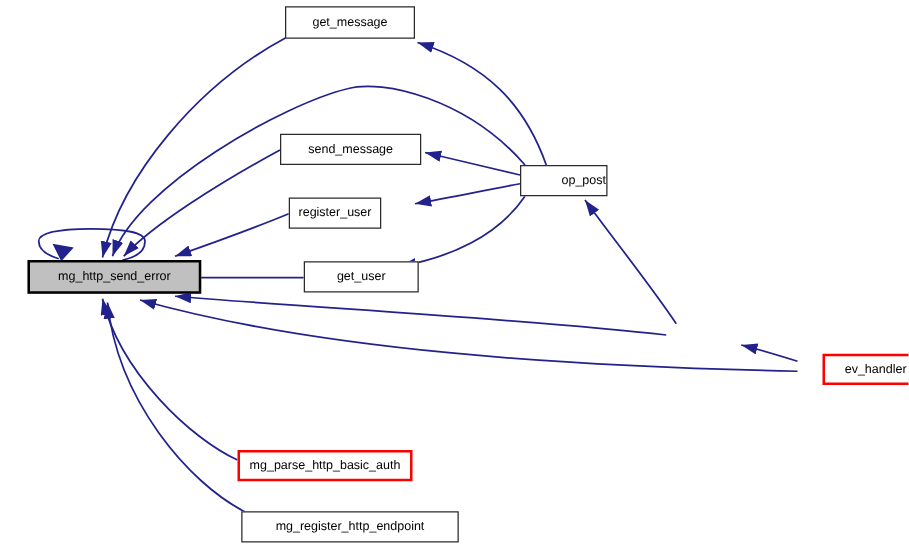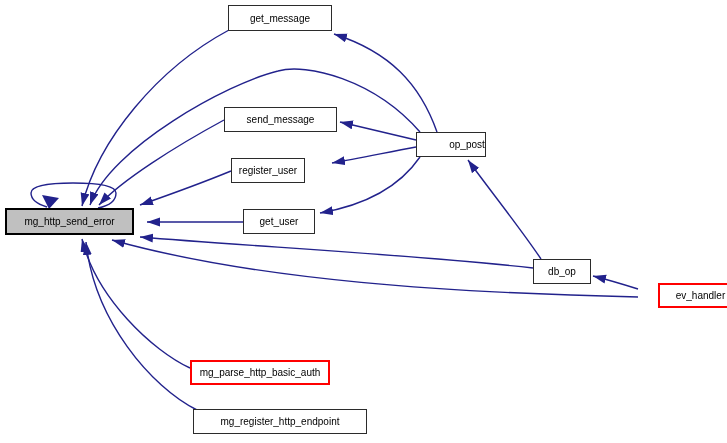--- a/index.html
+++ b/index.html
@@ -86,35 +86,32 @@
   </div>
 
   <div class="node" style="left:224px;top:107px;width:113px;height:25px;text-align:right;">
     <span>send_message</span>
   </div>
 
   <div class="node" style="left:231px;top:158px;width:74px;height:25px;">
     <span>register_user</span>
   </div>
 
-  <div class="node" style="left:243px;top:209px;width:72px;height:25px;">
+  <div class="node" style="left:243px;top:209px;width:92px;height:25px;">
     <span>get_user</span>
   </div>
 
-  <div class="node focus" style="left:5px;top:208px;width:129px;height:27px;">
+  <div class="node focus" style="left:22px;top:208px;width:139px;height:27px;">
     <span>mg_http_send_error</span>
   </div>
 
   <div class="node" style="left:416px;top:132px;width:70px;height:25px;padding-left:32px;">
     <span>op_post</span>
   </div>
 
-  <div class="node" style="left:533px;top:259px;width:58px;height:25px;">
-    <span>db_op</span>
-  </div>
 
   <div class="node highlight" style="left:638px;top:283px;width:85px;height:25px;margin-left:20px;">
     <span>ev_handler</span>
   </div>
 
   <div class="node highlight" style="left:190px;top:360px;width:140px;height:25px;">
     <span>mg_parse_http_basic_auth</span>
   </div>
 
   <div class="node" style="left:193px;top:409px;width:174px;height:25px;">

